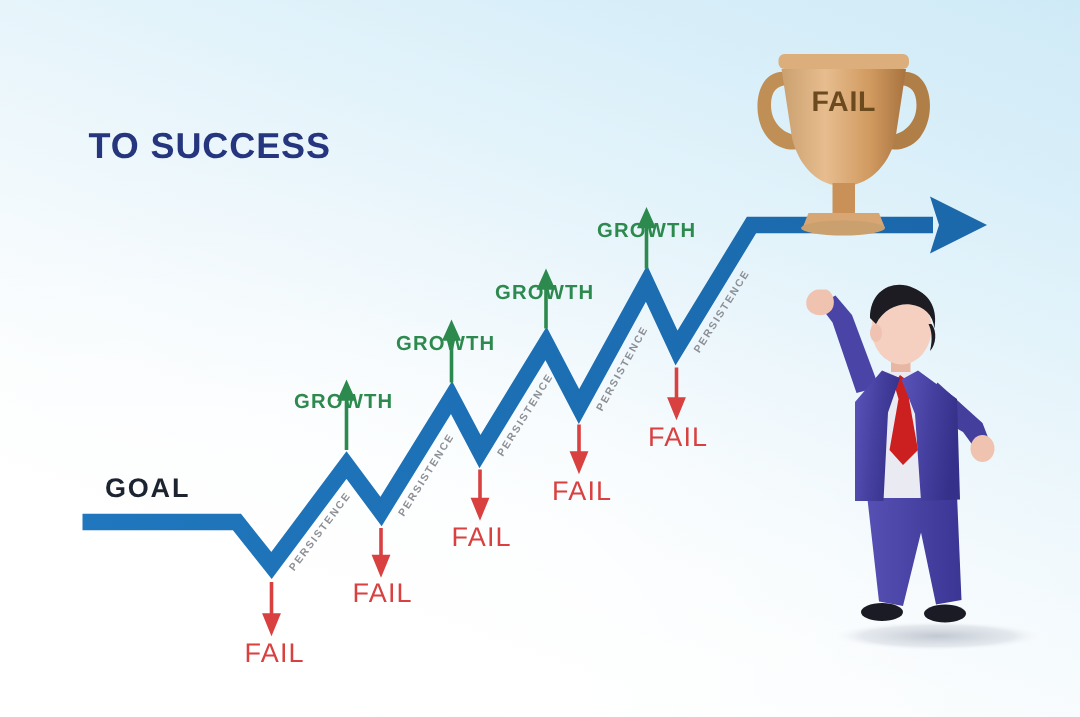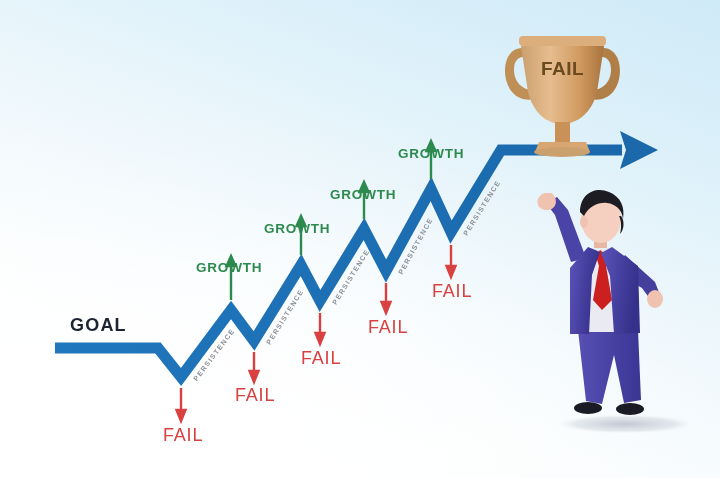--- a/index.html
+++ b/index.html
@@ -222,20 +222,21 @@
       <ellipse cx="601" cy="219" rx="20" ry="24" fill="#f5cfc0"></ellipse>
 
       <ellipse cx="584" cy="222" rx="4" ry="6" fill="#efc2b1"></ellipse>
 
       <path d="M580 212 C580 193 596 186 609 192 C621 197 625 207 623 219 C622 210 616 204 607 203 C599 202 589 206 584 216 Z" fill="#1c1c22"></path>
 
       <path d="M621 216 C625 221 624 230 620 234 C622 226 621 220 619 216 Z" fill="#1c1c22"></path>
     </g>
   </svg>
 
+  <div class="txt" id="title-sub">TO SUCCESS</div>
   <div class="txt" id="start-label">GOAL</div>
 
   <div class="txt growth-label" style="left:196px; top:242px;">GROWTH</div>
   <div class="txt growth-label" style="left:264px; top:203px;">GROWTH</div>
   <div class="txt growth-label" style="left:330px; top:169px;">GROWTH</div>
   <div class="txt growth-label" style="left:398px; top:128px;">GROWTH</div>
 
   <div class="txt fail-label" style="left:163px; top:425px;">FAIL</div>
   <div class="txt fail-label" style="left:235px; top:385px;">FAIL</div>
   <div class="txt fail-label" style="left:301px; top:348px;">FAIL</div>

